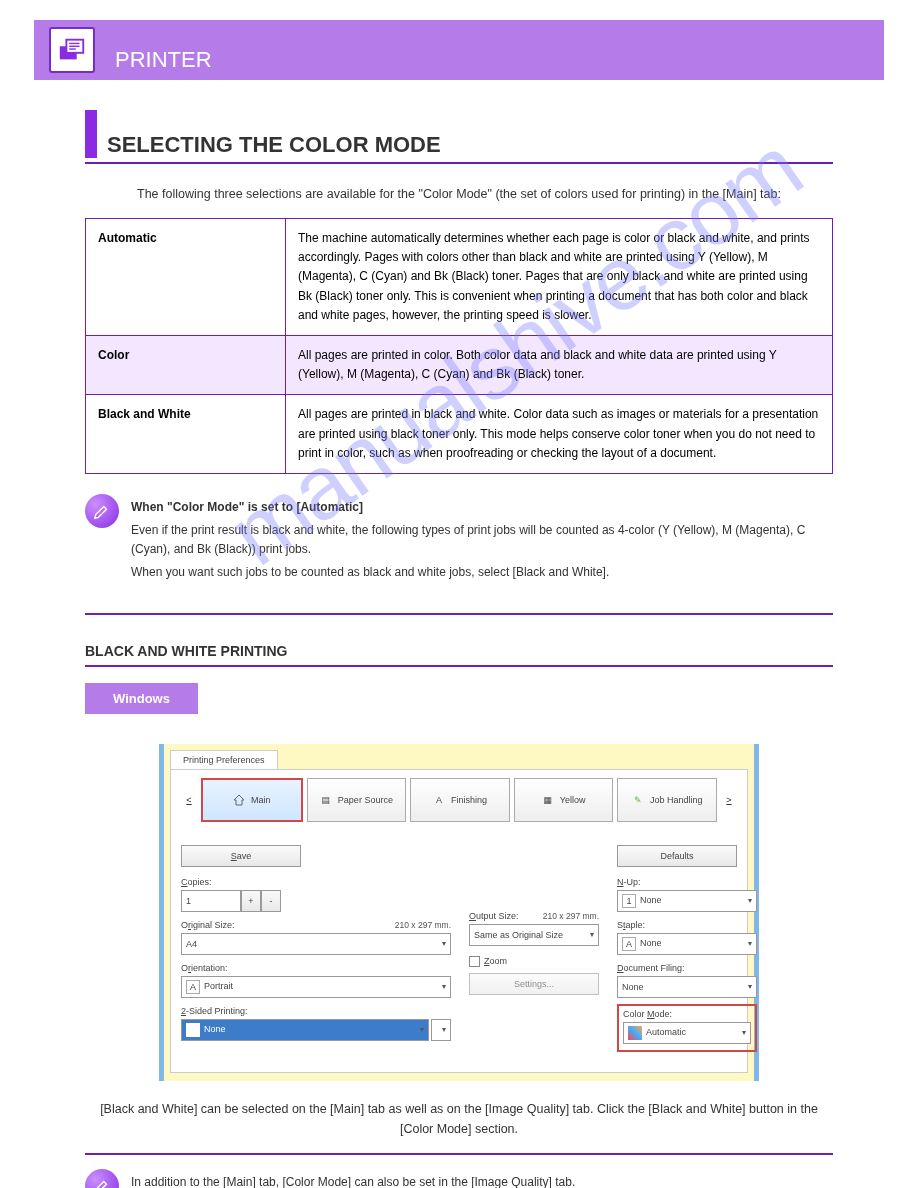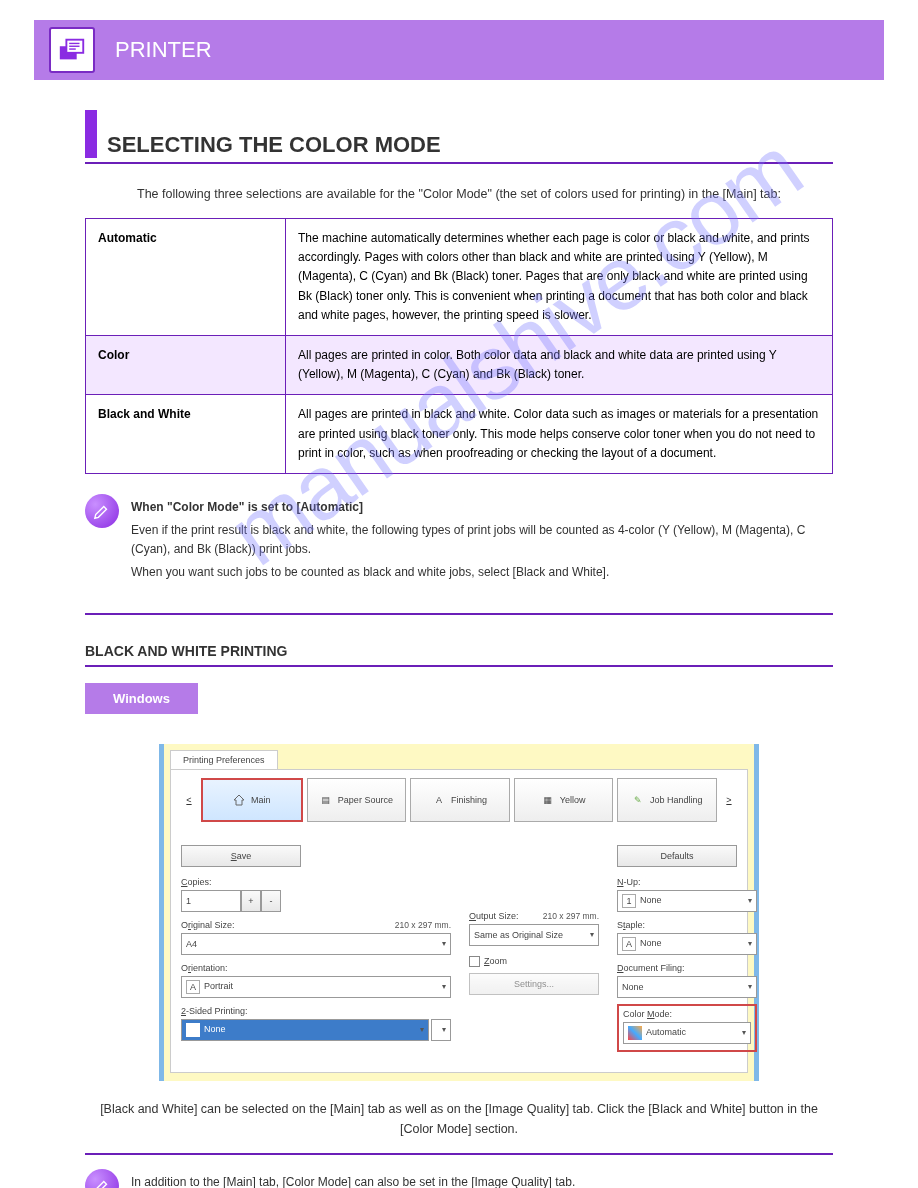--- a/index.html
+++ b/index.html
@@ -16,21 +16,21 @@
     font-weight: 400;
     letter-spacing: -2px;
   }
   
   .header-bar {
     background: #b57be8;
     margin: 20px 34px 0 34px;
     height: 60px;
     padding: 7px 15px;
     display: flex;
-    align-items: center;
+    align-items: flex-end;
     gap: 20px;
   }
   .header-icon {
     width: 46px; height: 46px;
     background: #fff;
     border: 2px solid #7a2bc4;
     border-radius: 3px;
     display: flex;
     align-items: center;
     justify-content: center;

